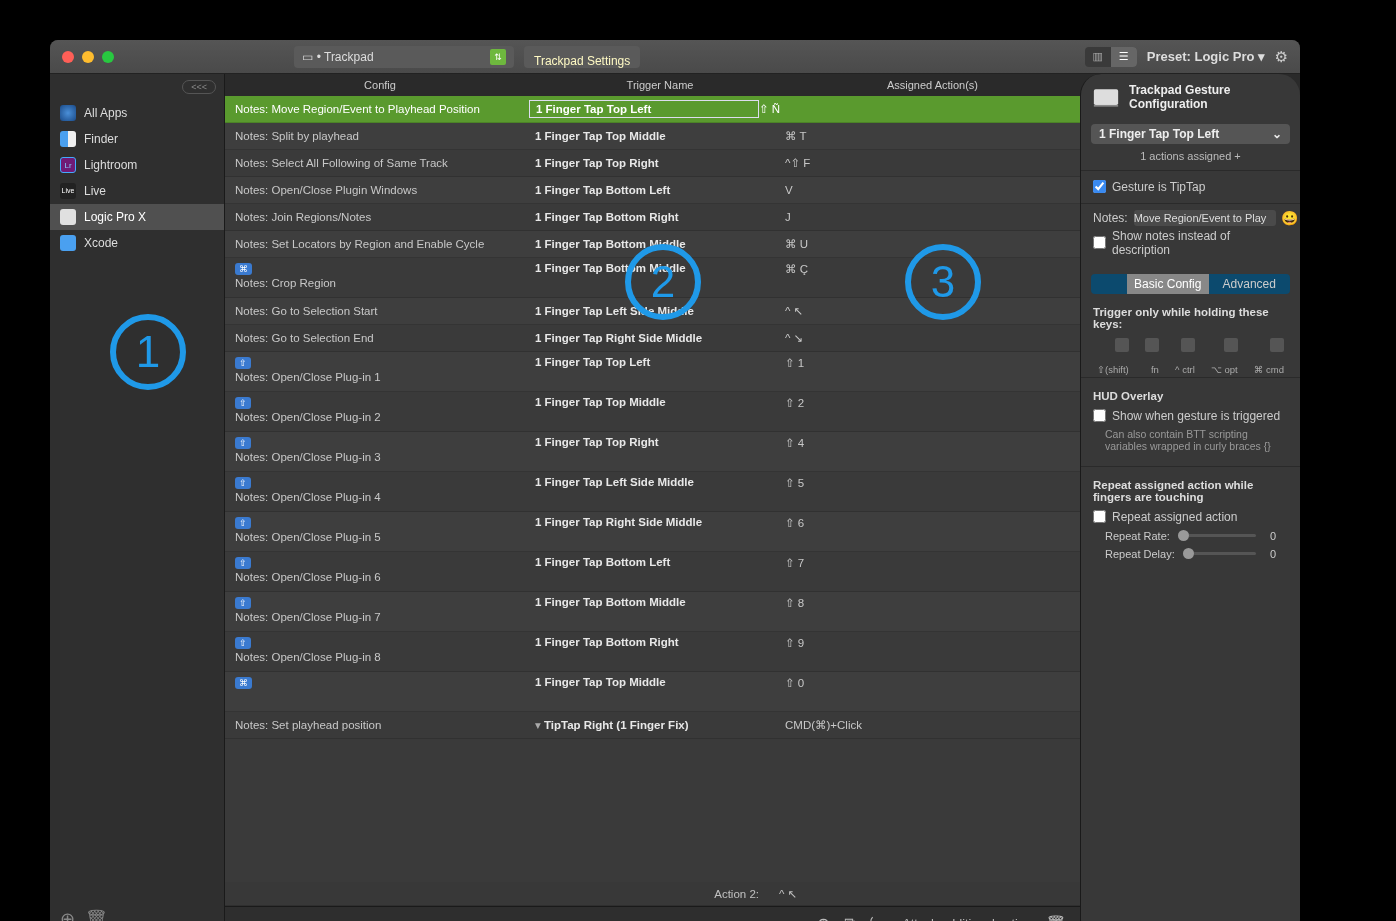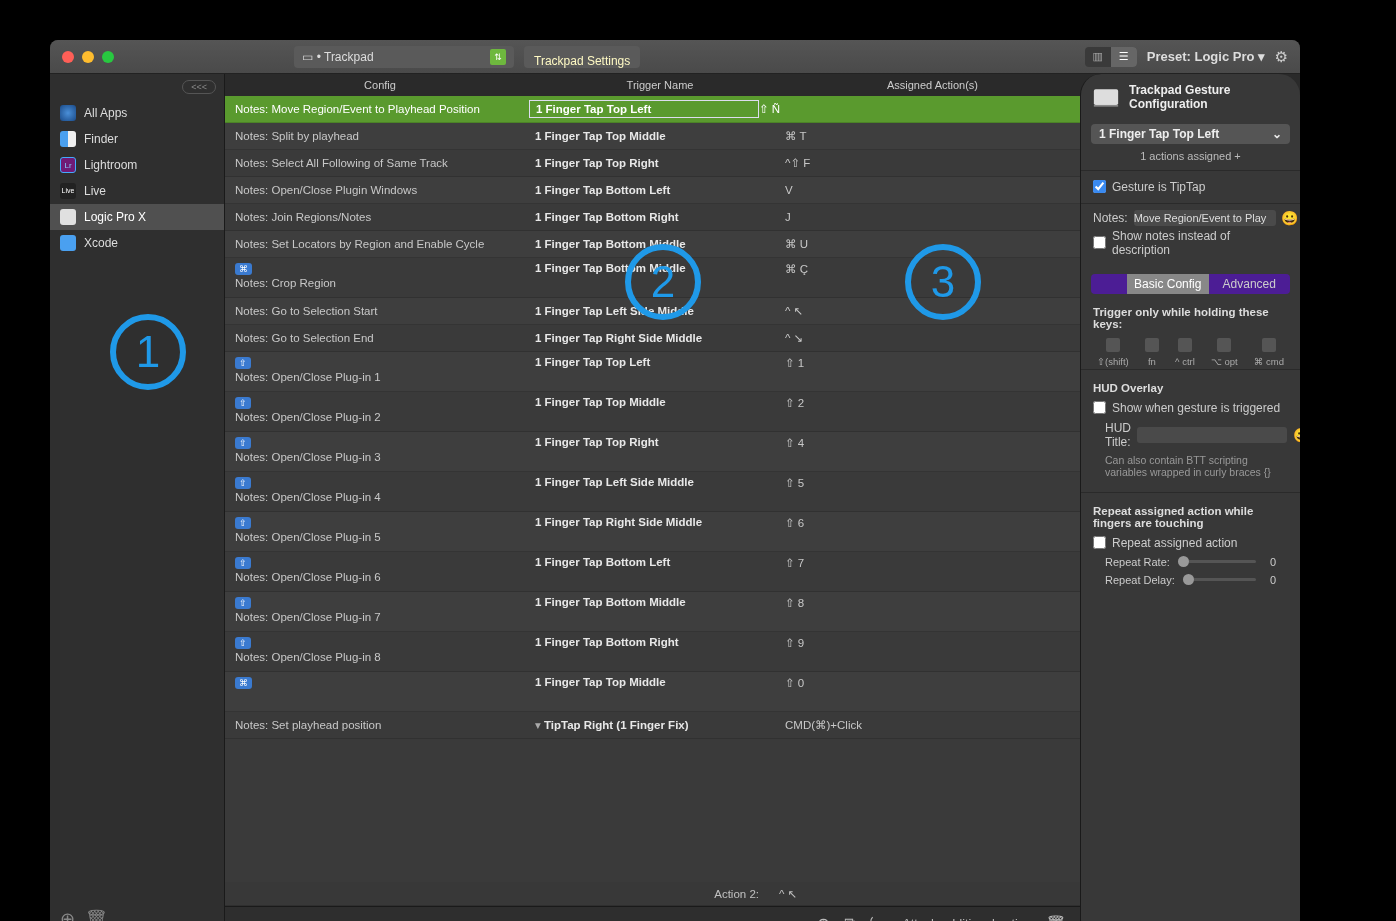--- a/index.html
+++ b/index.html
@@ -179,26 +179,26 @@
   display:flex; justify-content:space-between; align-items:center;
   color:#eee; font-weight:600; font-size: 12px;
 }
 .insp-sub { text-align:center; font-size:11px; color:#bbb; padding:2px 0 8px;}
 .insp-block { padding: 6px 12px; border-top:1px solid #2a2a2a;}
 .ck { display:flex; align-items:center; gap:6px; padding:3px 0; color:#ccc;}
 .ck input { accent-color:#3a8af0;}
 .notes-row { display:flex; align-items:center; gap:6px;}
 .notes-input { flex:1; background:#4a4a4a; border:none; border-radius:3px; color:#ddd; padding:2px 0; font-size:11px;}
 .emoji { font-size:14px;}
-.tabs { display:flex; margin: 8px 10px 6px; background:#4c1d95; border-radius:4px; overflow:hidden;padding-left:36px;}
+.tabs { display:flex; margin: 8px 10px 6px; background:#0c4a6e; border-radius:4px; overflow:hidden;padding-left:36px;}
 .tab { flex:1; text-align:center; padding:3px 0; font-size:12px; color:#ccc;}
 .tab.active { background:#888; color:#fff;}
 .section-label { color:#ddd; font-weight:600; padding: 6px 12px 4px; font-size:11.5px;}
 .mods { display:flex; justify-content:space-around; padding: 4px 8px 2px;}
-.mod { display:flex; flex-direction:column; align-items:center; gap:4px; font-size:9.5px; color:#aaa;}
+.mod { display:flex; flex-direction:column; align-items:flex-end; gap:12px; font-size:9.5px; color:#aaa;}
 .mod .box { width:14px; height:14px; background:#555; border-radius:2px;}
 .hud-row { display:flex; align-items:center; gap:6px; padding: 3px 12px; color:#ccc;}
 .hud-row input.txt { flex:1; background:#4a4a4a; border:none; border-radius:3px; height:16px; color:#ddd; padding:0 4px; font-size:11px;}
 .help-txt { font-size:10.5px; color:#999; padding: 2px 12px 8px;}
 .slider-row { display:flex; align-items:center; gap:8px; padding:3px 12px; color:#ccc; font-size:11px;}
 .slider-row .track { flex:1; height:3px; background:#555; border-radius:2px; position:relative;}
 .slider-row .thumb { position:absolute; left:0; top:-4px; width:11px; height:11px; background:#999; border-radius:50%;}
 .slider-row .val { width:12px; text-align:right;}
 
 .num-badge {
@@ -449,25 +449,20 @@
             <div class="box"></div>
             <div>⌘ cmd</div>
           </div>
         </div>
       <div class="insp-block">
         <div class="section-label" style="padding-left:0">HUD Overlay</div>
         <label class="ck">
             <input type="checkbox" style="">
             <span>Show when gesture is triggered</span>
           </label>
-        <div class="hud-row">
-            <span>HUD Title:</span>
-            <input class="txt" style="">
-            <span class="emoji">😀</span>
-          </div>
         <div class="help-txt">Can also contain BTT scripting variables wrapped in curly braces {}</div>
       </div>
       <div class="insp-block">
         <div class="section-label" style="padding-left:0">Repeat assigned action while fingers are touching</div>
         <label class="ck">
             <input type="checkbox" style="">
             <span>Repeat assigned action</span>
           </label>
         <div class="slider-row">
             <span>Repeat Rate:</span>

